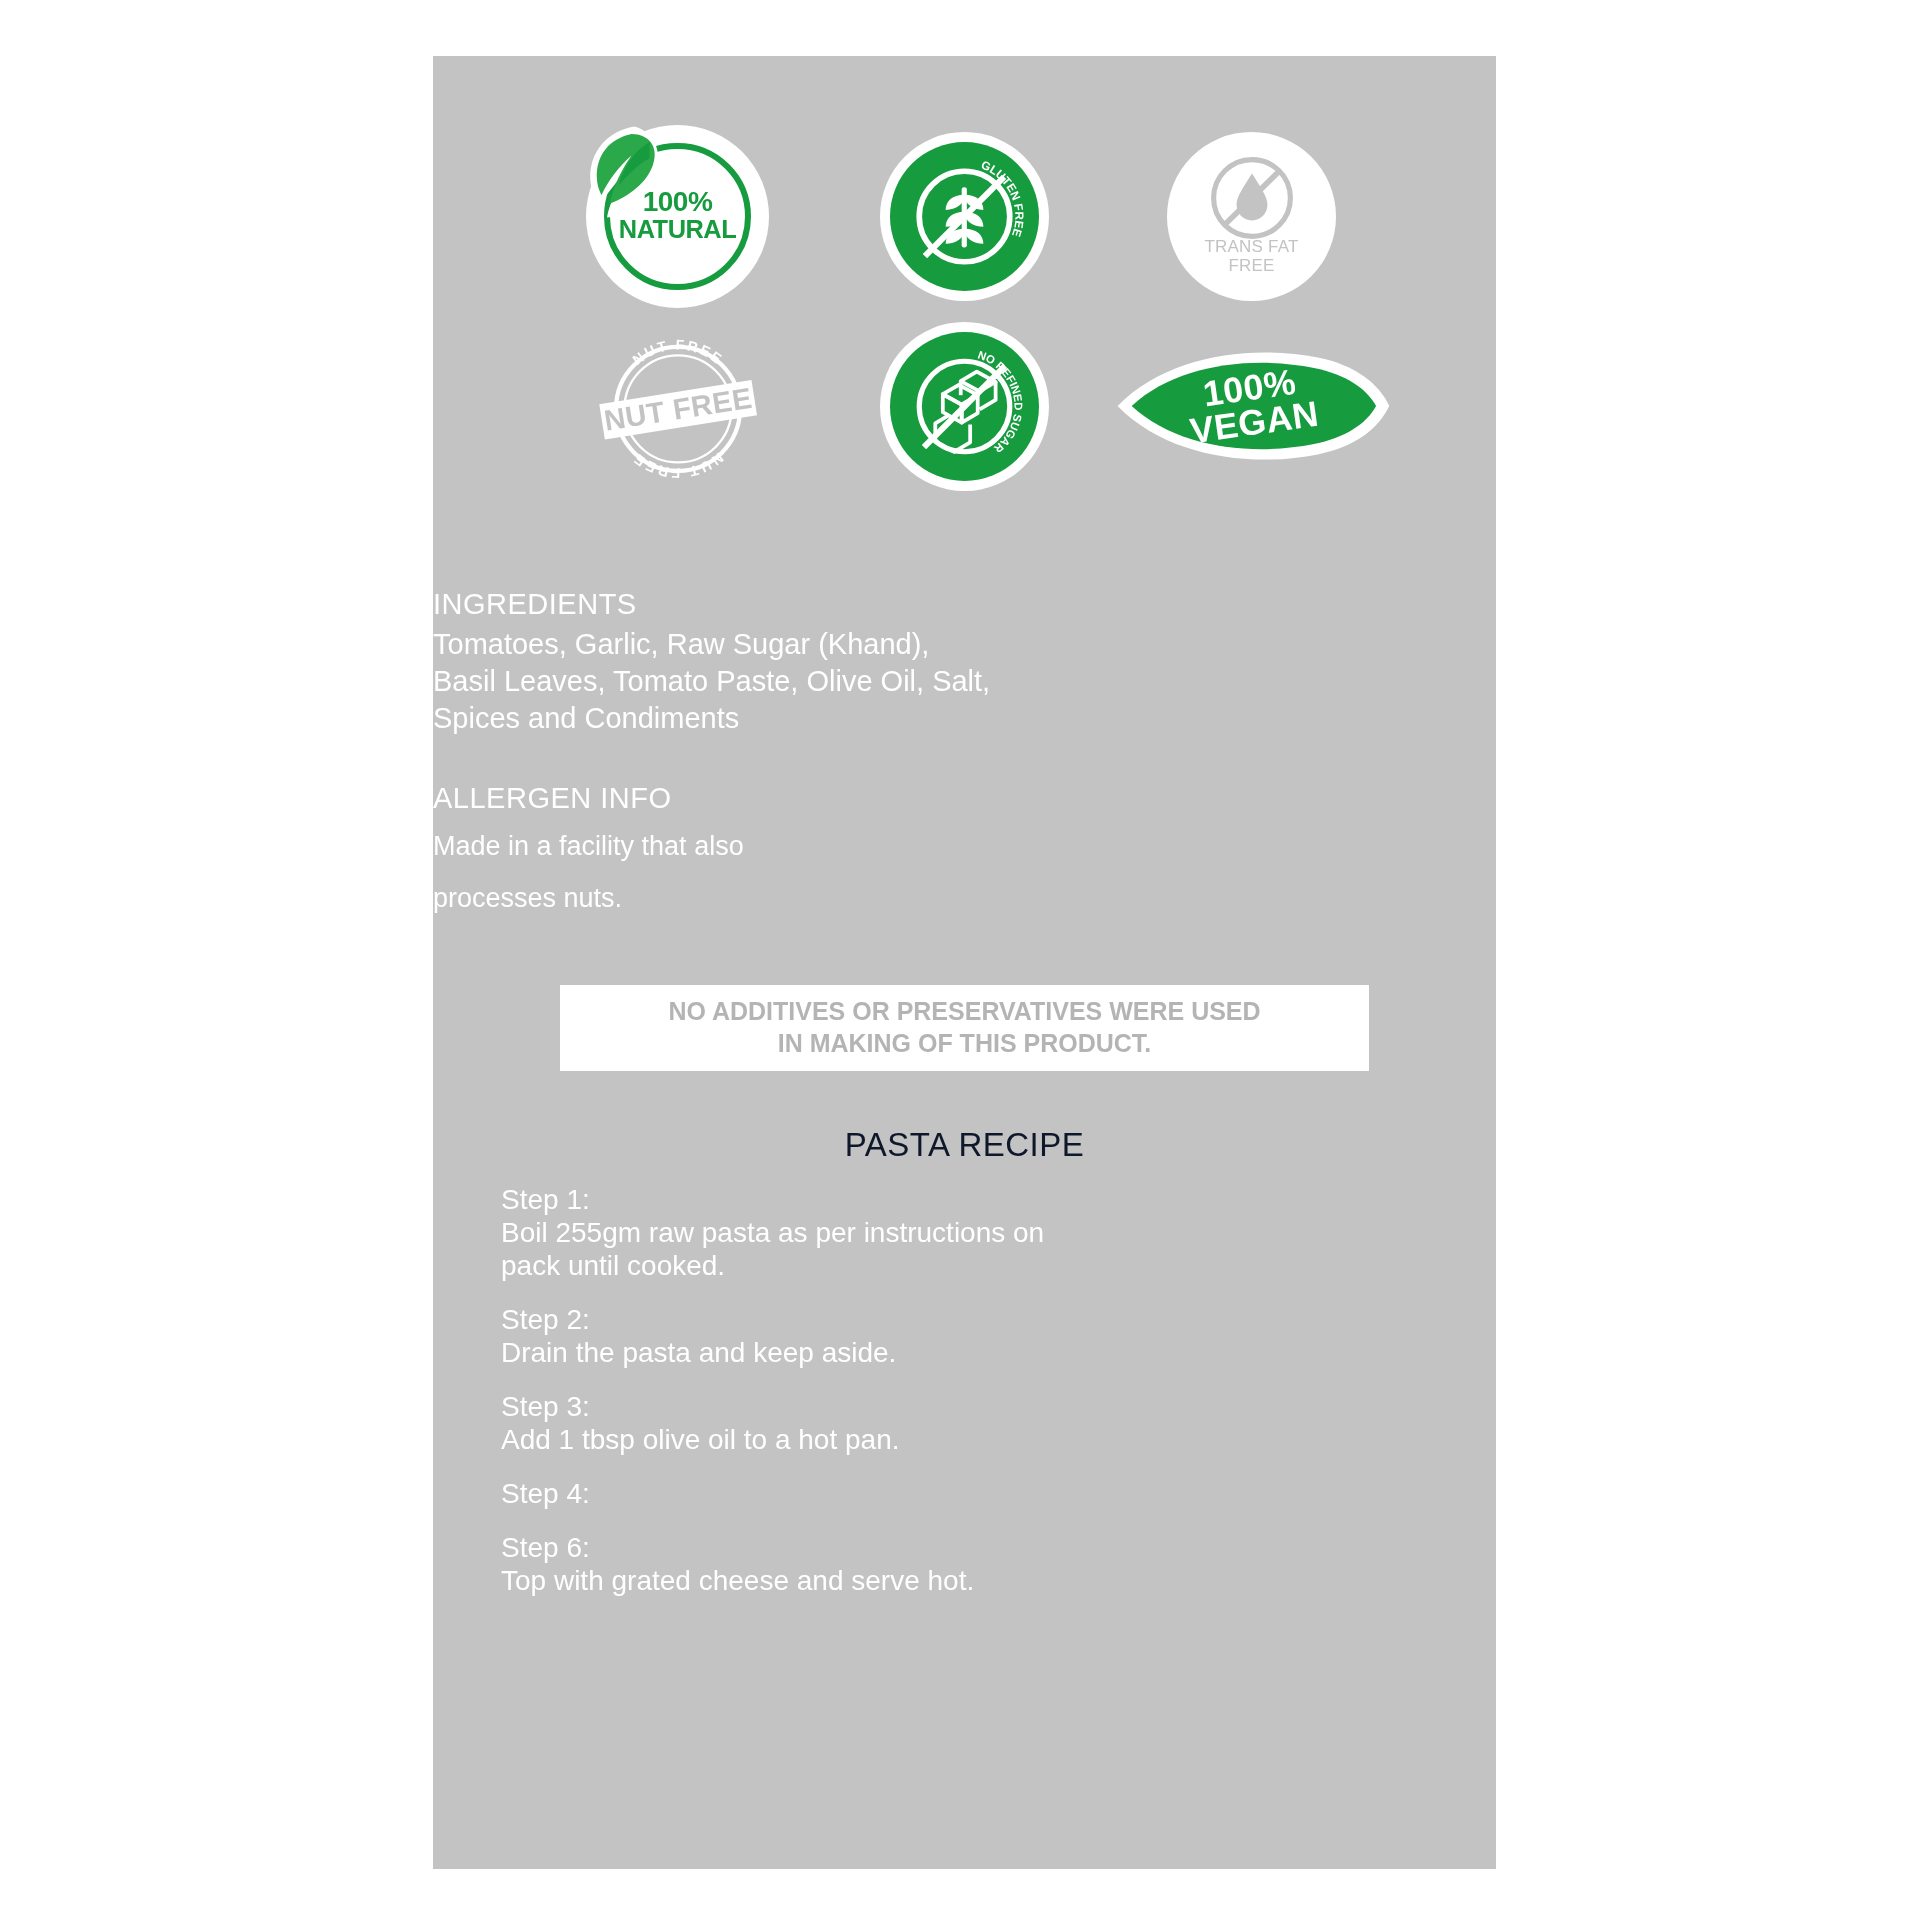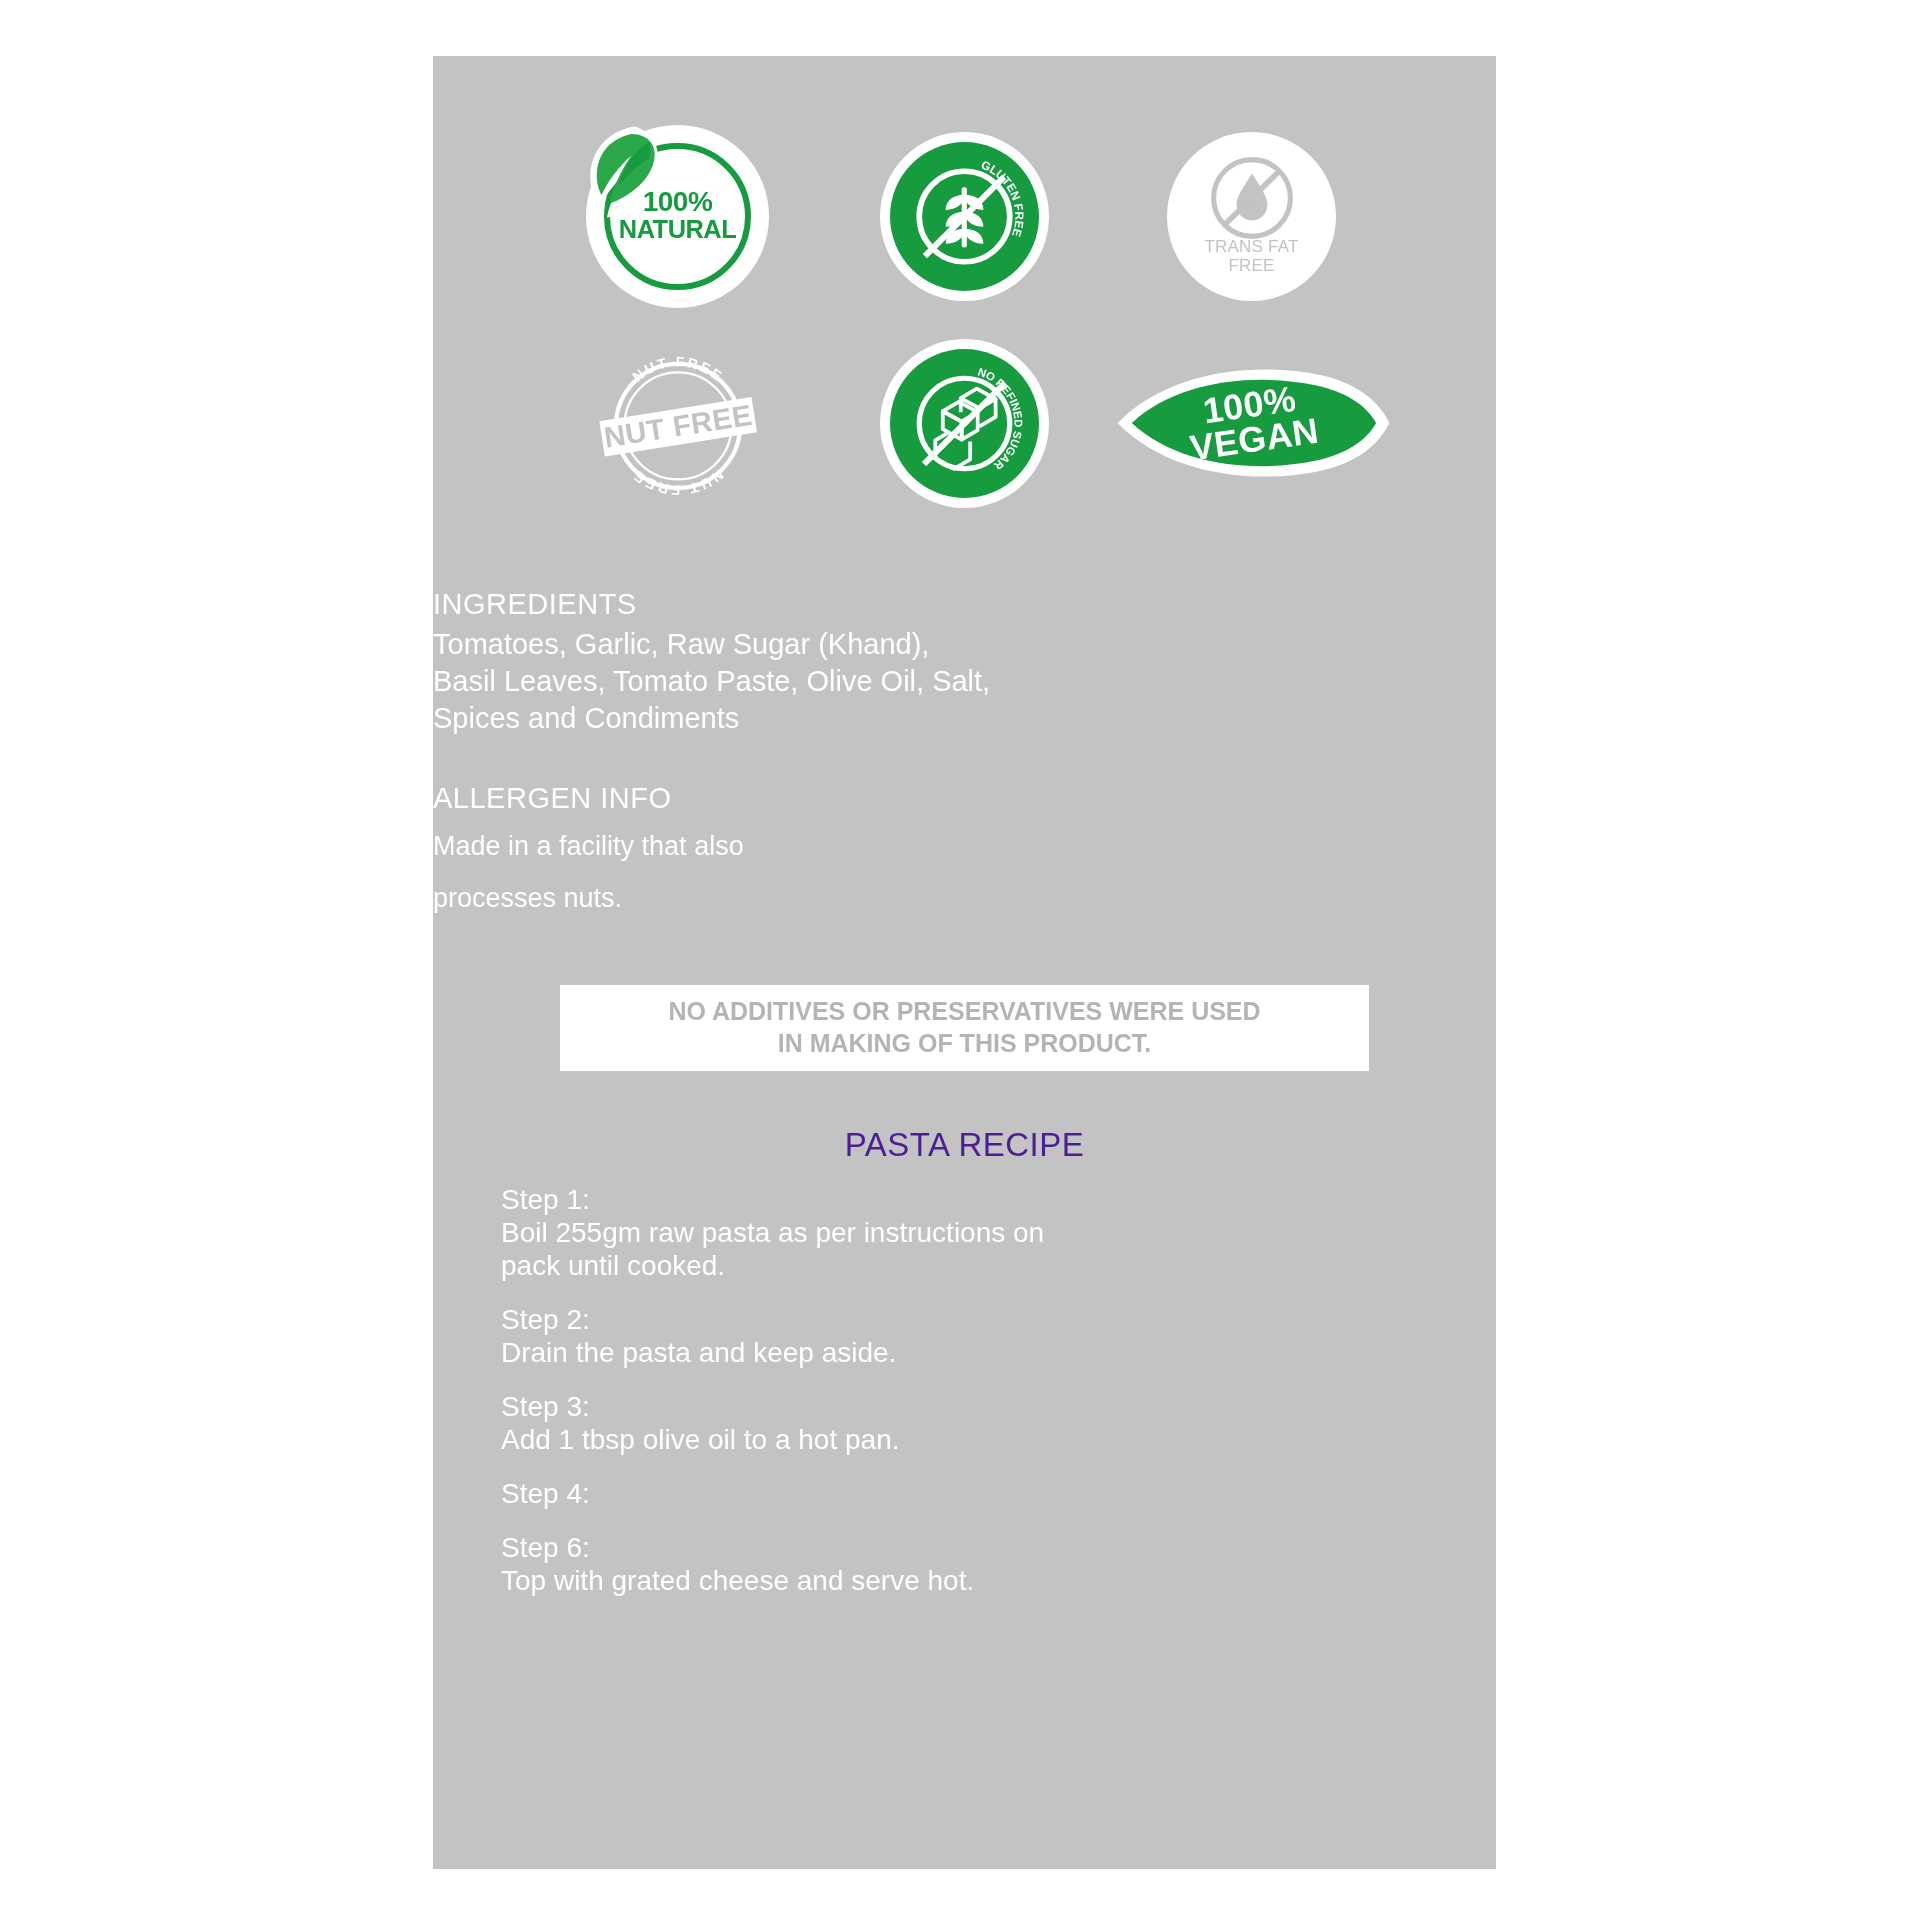--- a/index.html
+++ b/index.html
@@ -26,21 +26,21 @@
 
   
   .badge-grid {
     position: absolute;
     left: 0;
     top: 66px;
     width: 100%;
     display: flex;
     flex-direction: column;
     align-items: center;
-    gap: 19px;
+    gap: 2px;
   }
   .badge-row {
     display: flex;
     justify-content: center;
     align-items: center;
     gap: 80px;
   }
   .badge {
     width: 207px;
     height: 188px;
@@ -168,21 +168,21 @@
     padding: 10.3px 0 12.2px 0;
     box-sizing: border-box;
     font-weight: bold;
   }
 
   .recipe-title {
     position: absolute;
     left: 0; right: 0;
     top: 1070px;
     text-align: center;
-    color: #4c1d95;
+    color: #0f172a;
     font-size: 33px;
     letter-spacing: 0.5px;
   }
 
   .steps {
     position: absolute;
     left: 68px;
     top: 1127px;
     right: 28px;
     color: #ffffff;

